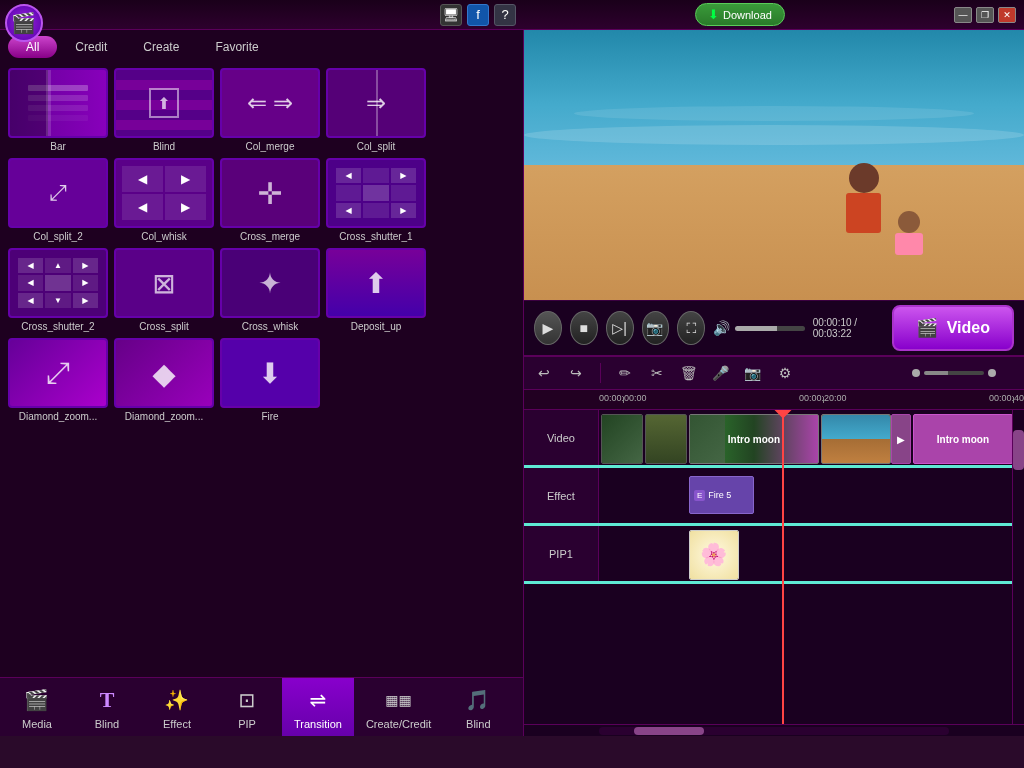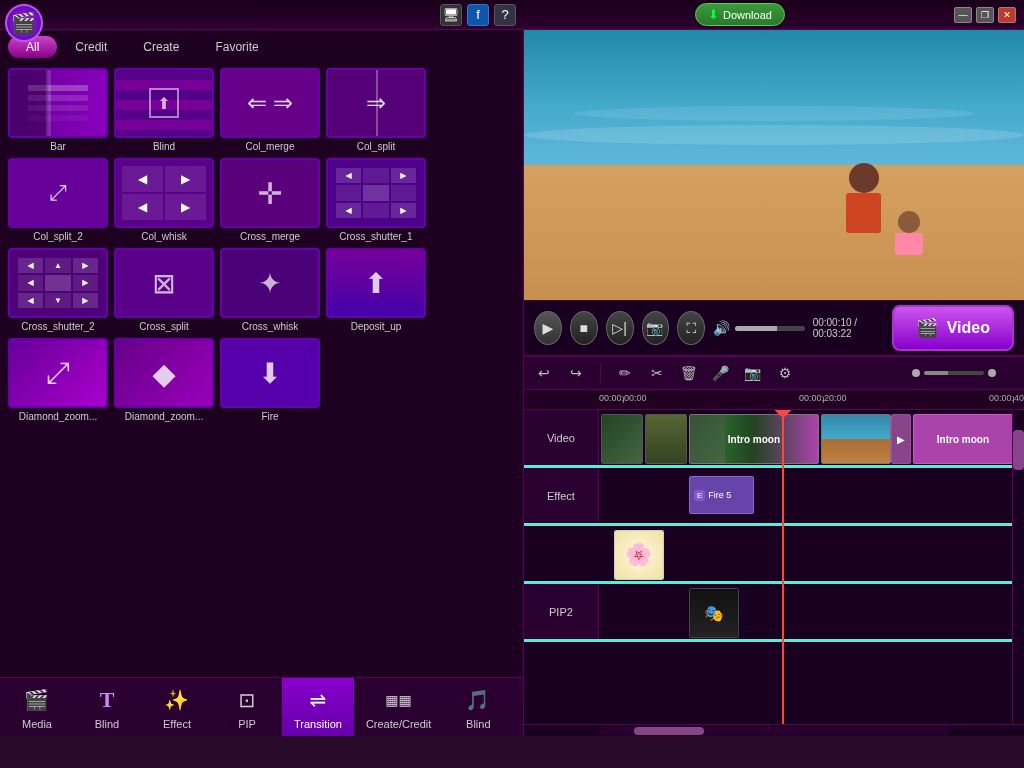--- a/index.html
+++ b/index.html
@@ -734,35 +734,28 @@
           <div class="track-row">
             <div class="track-label">Effect</div>
             <div class="track-content">
               <div style="position:absolute;left:90px;top:8px;width:65px;height:38px;background:#6644aa;border:1px solid #8866cc;border-radius:2px;display:flex;align-items:center;padding:0 4px;color:#fff;font-size:9px;">
                 <span style="background:#8855cc;padding:1px 3px;border-radius:2px;margin-right:3px;font-size:8px;color:#fff;">E</span>Fire 5
               </div>
             </div>
           </div>
 
           <div class="track-row">
+            <div class="track-label">PIP1</div>
             <div class="track-content">
               <div style="position:absolute;left:90px;top:4px;width:50px;height:50px;background:#fff;border:1px solid #ccc;border-radius:2px;overflow:hidden;">
                 <div style="width:100%;height:100%;background:radial-gradient(circle,#fff9e0,#f0e0a0);display:flex;align-items:center;justify-content:center;font-size:22px;">🌸</div>
               </div>
             </div>
           </div>
 
-          <div class="track-row">
-            <div class="track-label">PIP2</div>
-            <div class="track-content">
-              <div style="position:absolute;left:90px;top:4px;width:50px;height:50px;background:#111;border:1px solid #444;border-radius:2px;overflow:hidden;">
-                <div style="width:100%;height:100%;background:linear-gradient(to bottom,#111,#222);display:flex;align-items:center;justify-content:center;font-size:16px;">🎭</div>
-              </div>
-            </div>
-          </div>
 
         </div>
 
         <div class="right-scrollbar">
           <div style="width:100%;height:40px;background:#884488;border-radius:4px;margin-top:20px;"></div>
         </div>
       </div>
 
       <div id="bottom-scrollbar">
         <div class="scroll-track">

